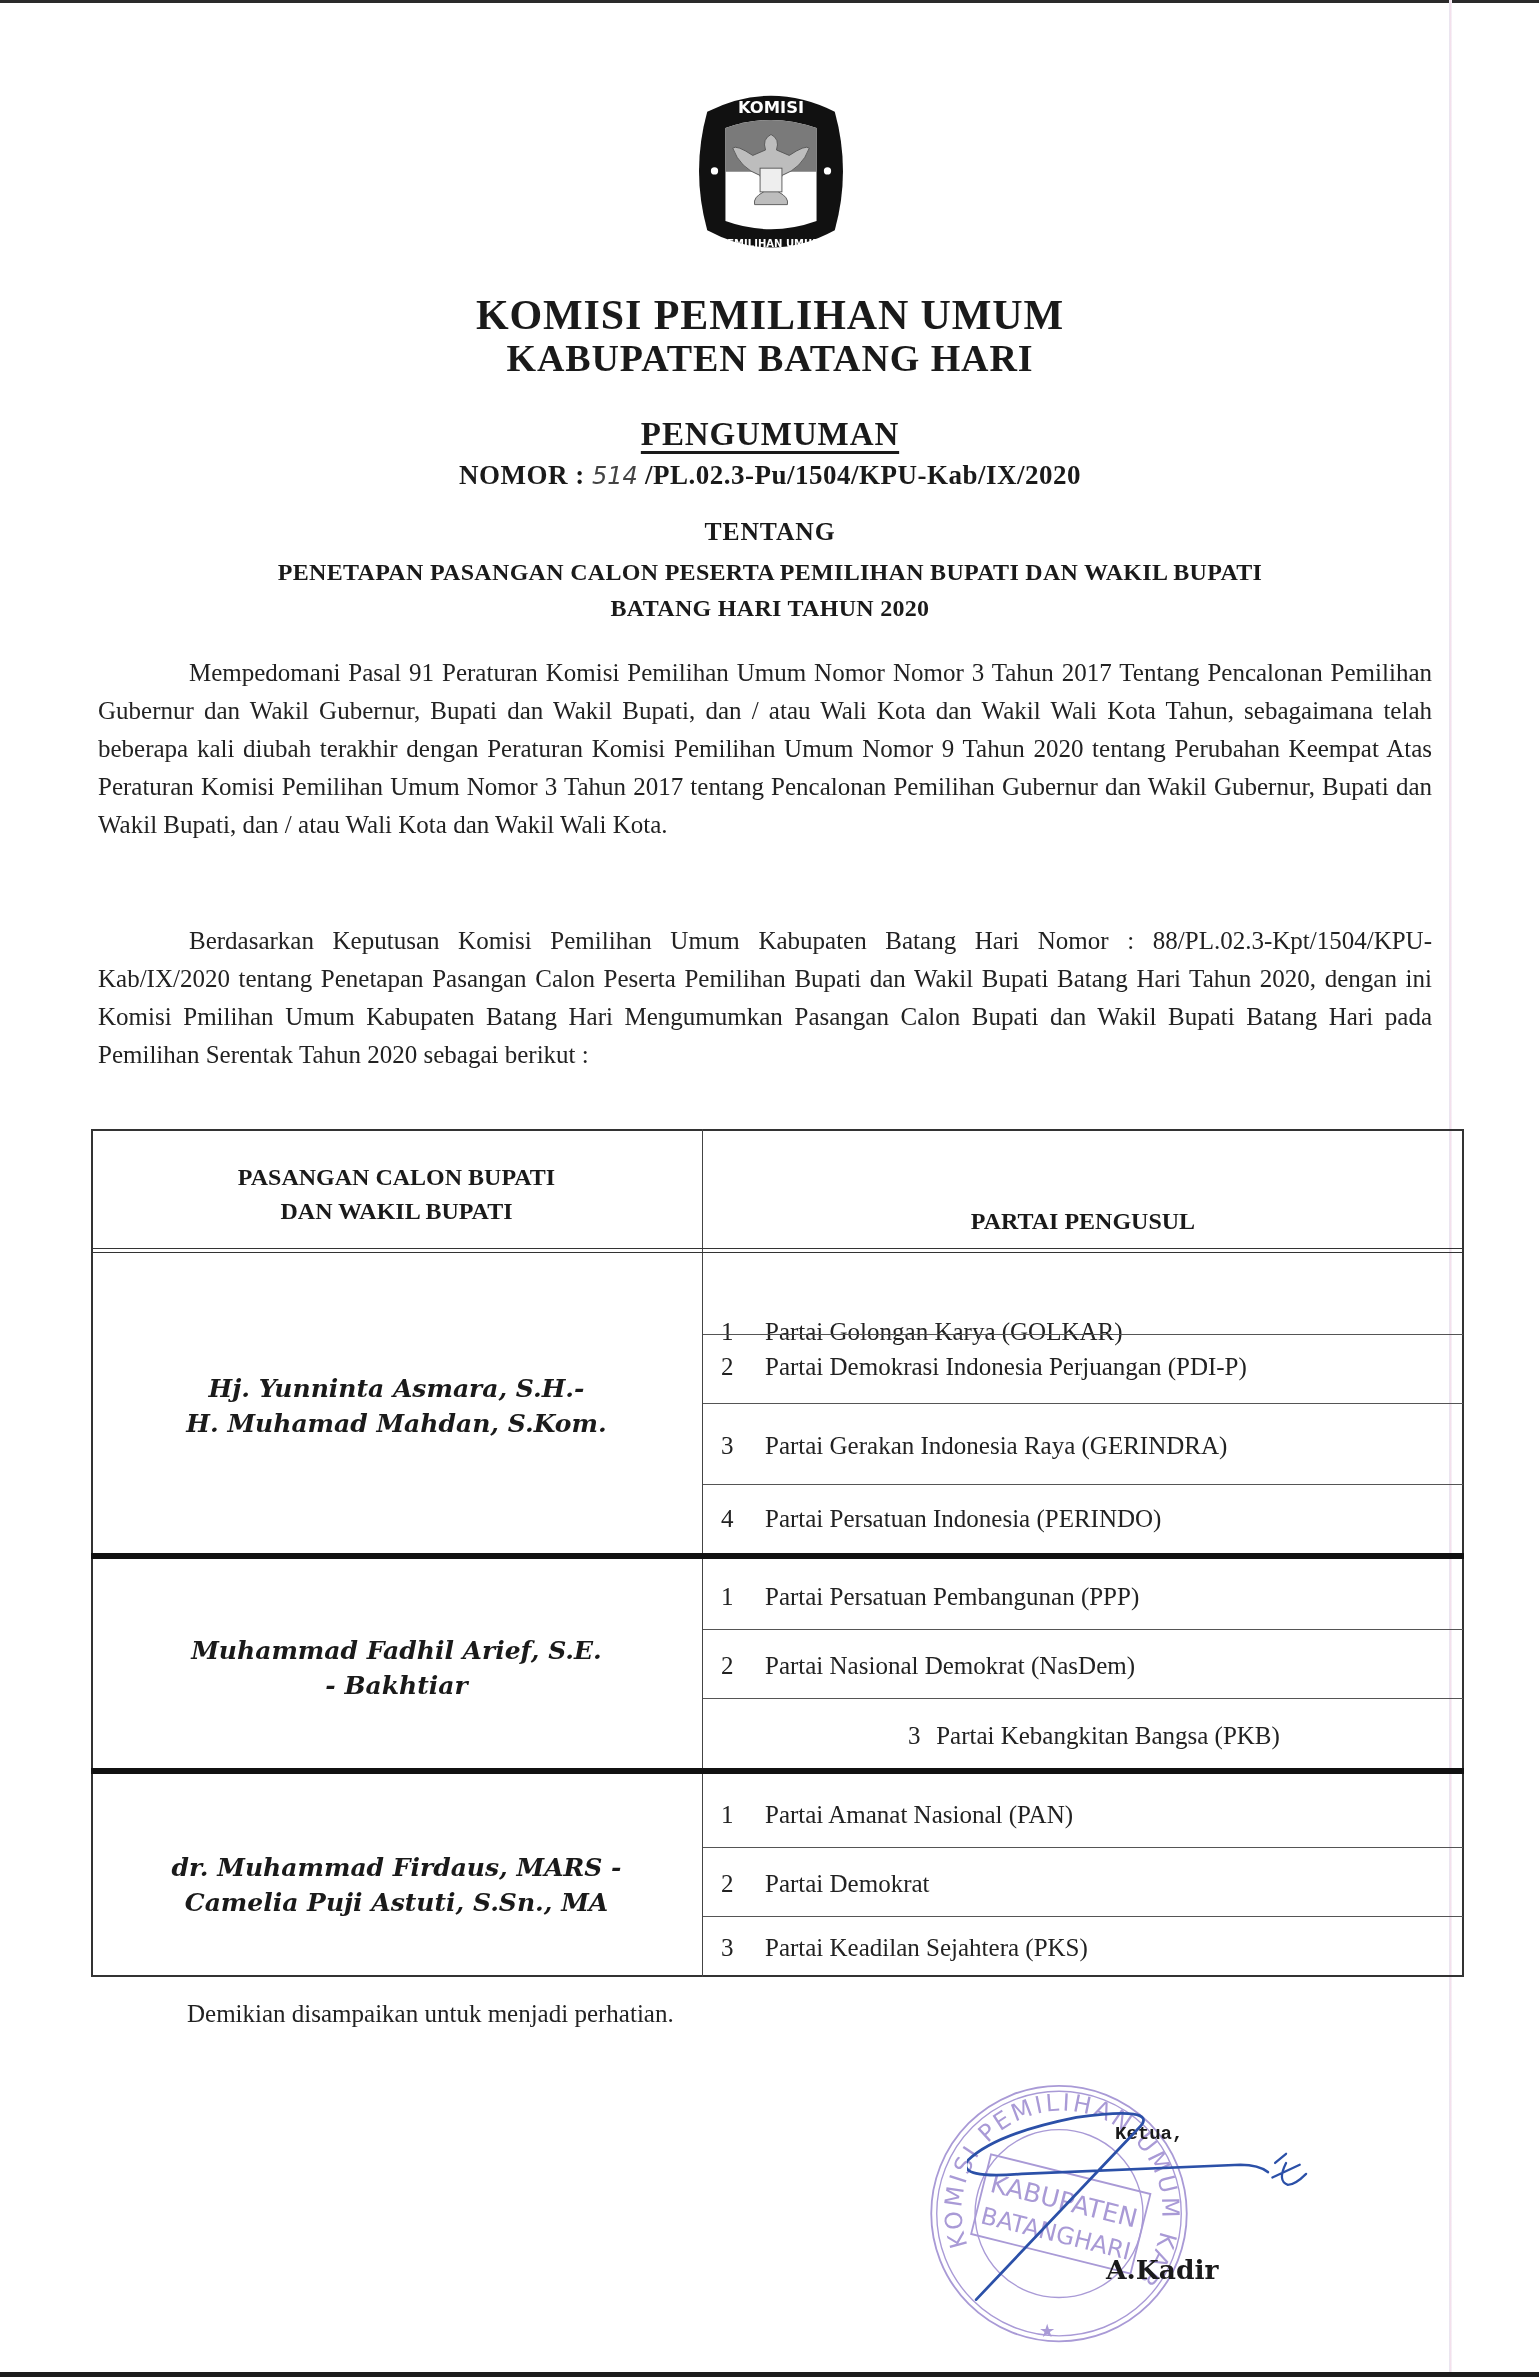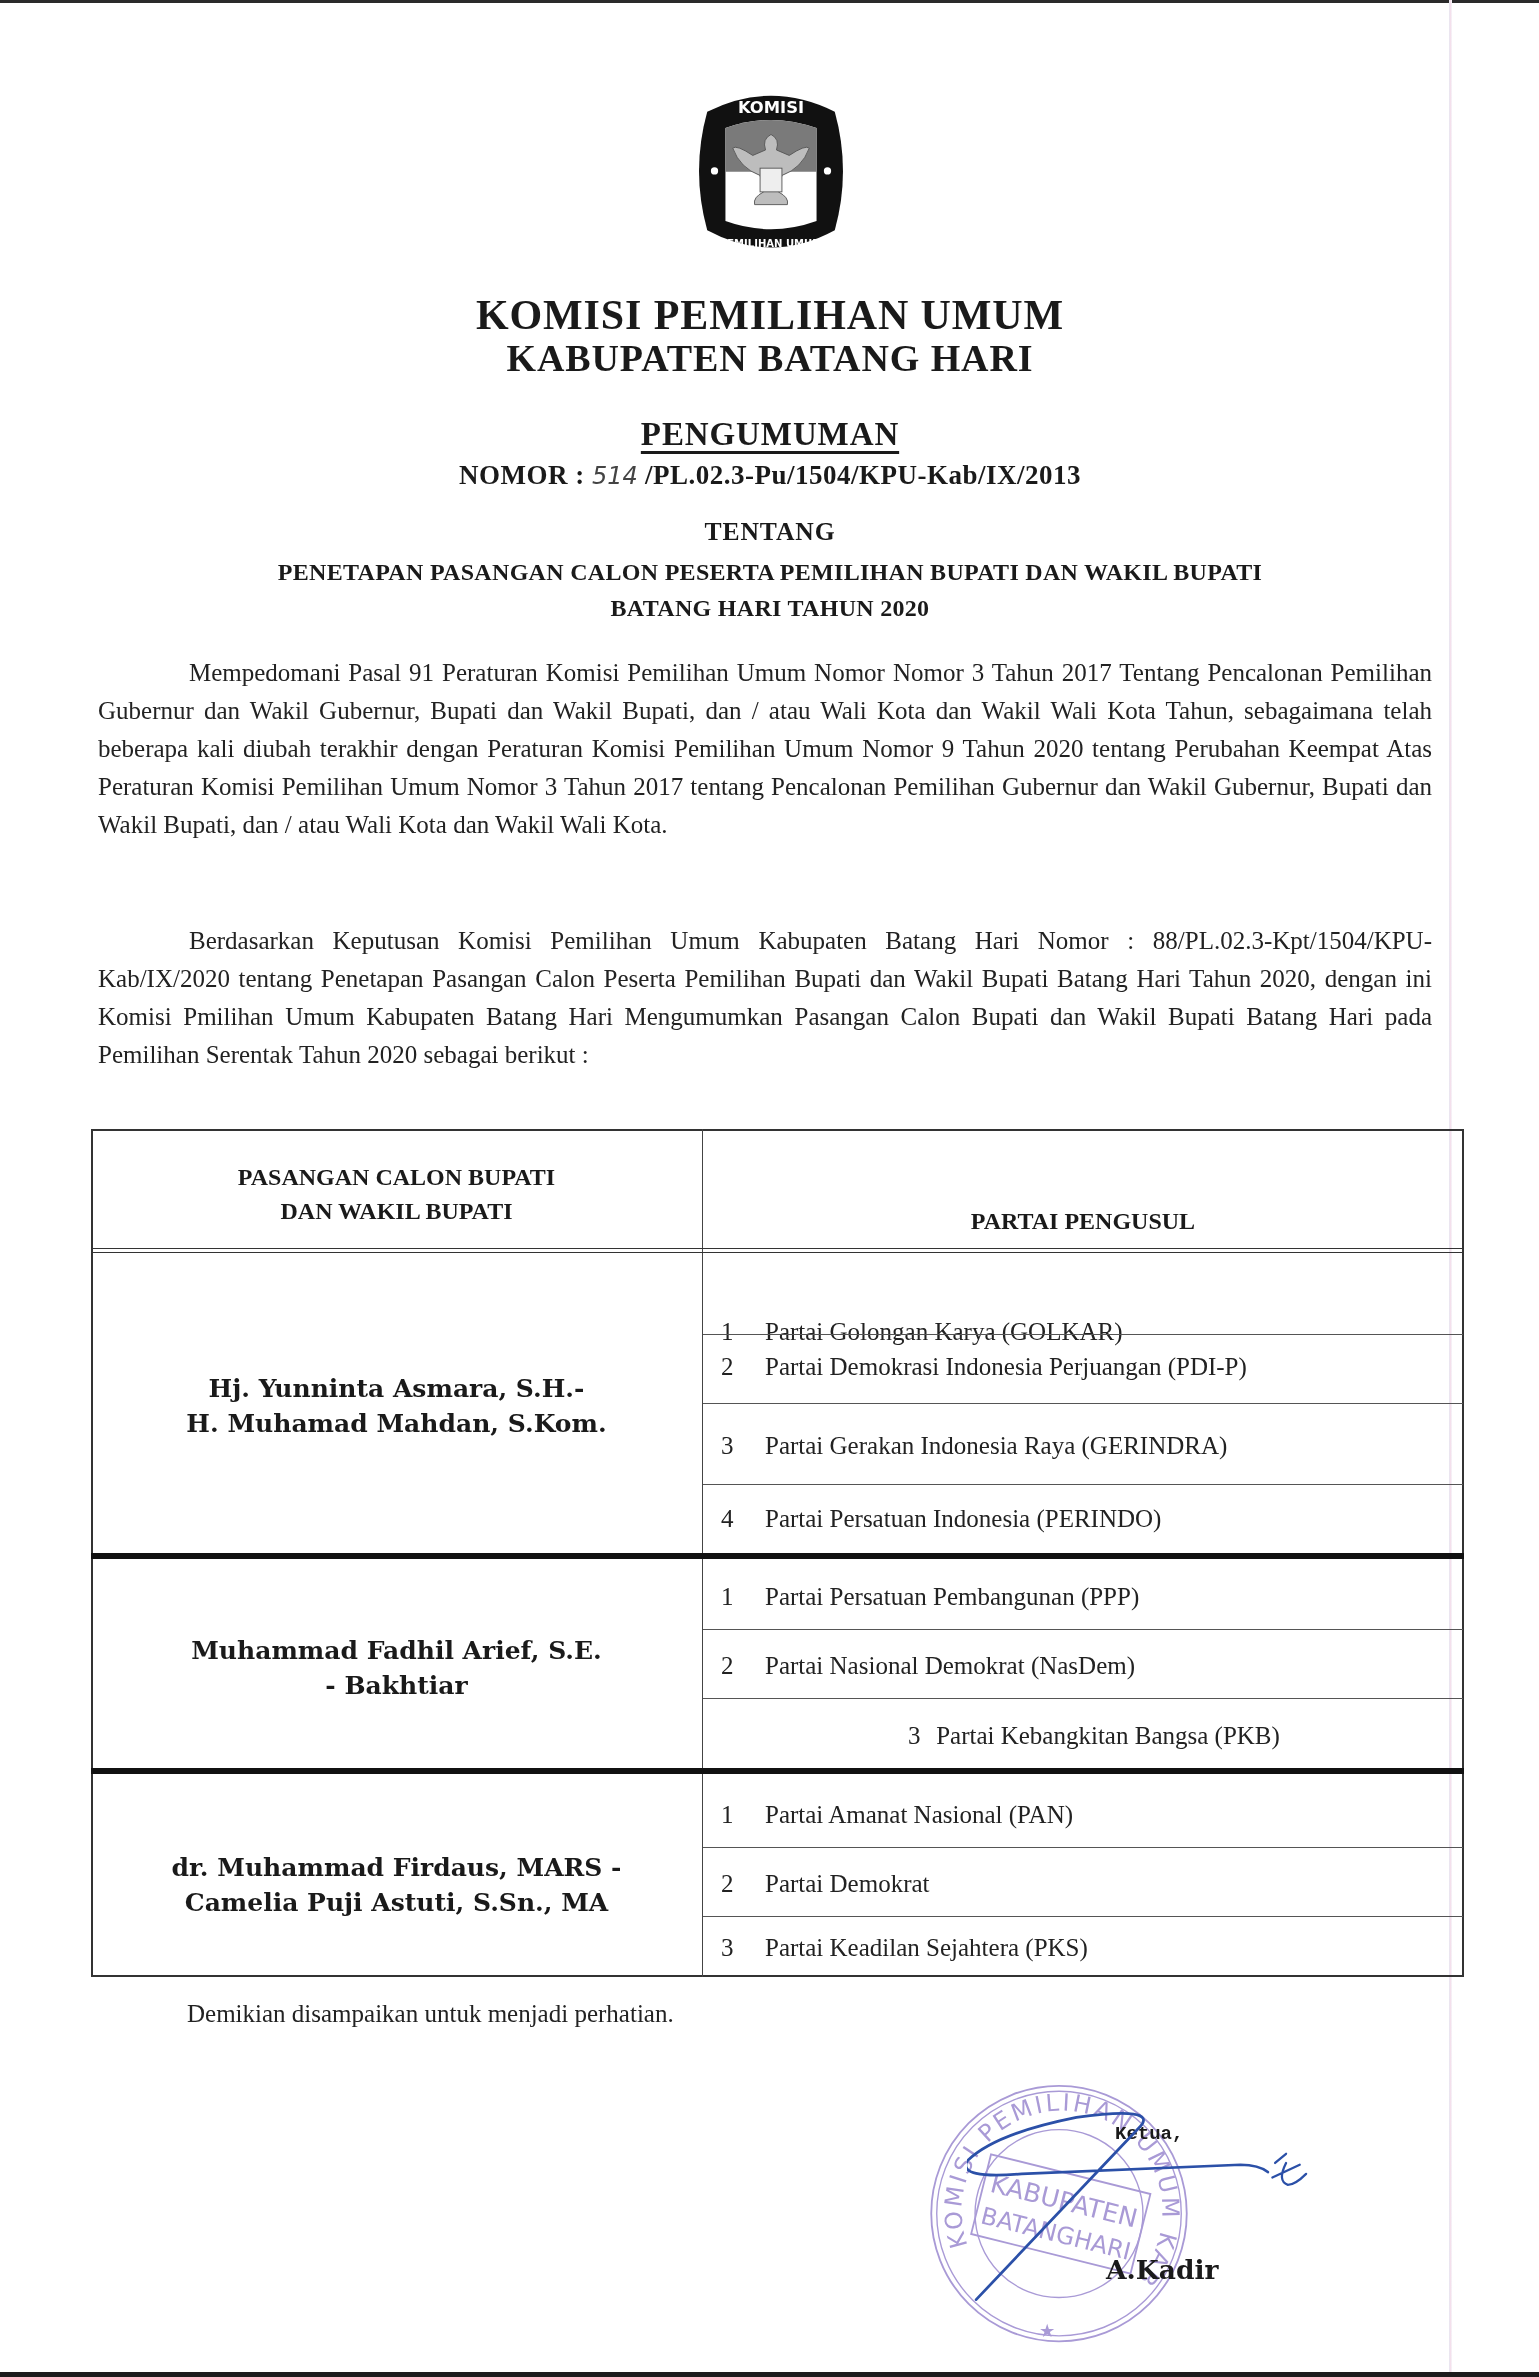--- a/index.html
+++ b/index.html
@@ -71,20 +71,21 @@
     .cell-head {
       position: absolute; font-weight: bold; text-align: center;
       font-size: 24px; line-height: 34px;
       font-family: "Liberation Serif", "DejaVu Serif", serif;
     }
     .cand {
       position: absolute; left: 0; width: 611px; text-align: center;
       font-weight: bold; font-size: 25px; line-height: 35px;
       font-family: "DejaVu Serif", "Liberation Serif", serif;
       color: #1a1a1a;
+      font-style: italic;
     }
     .party {
       position: absolute; left: 630px; width: 730px;
       font-size: 25px; line-height: 27px; white-space: nowrap;
       font-family: "Liberation Serif", "DejaVu Serif", serif;
       color: #222;
     }
     .party .no { display: inline-block; width: 44px; }
 
     .closing {
@@ -126,21 +127,21 @@
   <text x="90" y="32" text-anchor="middle" font-family="DejaVu Sans, sans-serif" font-weight="bold" font-size="18" fill="#fff">KOMISI</text>
   <text x="90" y="178" text-anchor="middle" font-family="DejaVu Sans, sans-serif" font-weight="bold" font-size="11" fill="#fff">PEMILIHAN UMUM</text>
 </svg>
 
 <div class="head1 t-kpu">KOMISI PEMILIHAN UMUM</div>
 <div class="head1 t-kab">KABUPATEN BATANG HARI</div>
 <div class="head1 t-peng"><span>PENGUMUMAN</span></div>
 <div class="head1 t-nomor">
   <span>NOMOR :</span>
   <span class="hand">514</span>
-  <span>/PL.02.3-Pu/1504/KPU-Kab/IX/2013</span>
+  <span>/PL.02.3-Pu/1504/KPU-Kab/IX/2020</span>
 </div>
 <div class="head1 t-tentang">TENTANG</div>
 <div class="head1 t-sub1">PENETAPAN PASANGAN CALON PESERTA PEMILIHAN BUPATI DAN WAKIL BUPATI</div>
 <div class="head1 t-sub2">BATANG HARI TAHUN 2020</div>
 
 <div class="para p1">Mempedomani Pasal 91 Peraturan Komisi Pemilihan Umum Nomor Nomor 3 Tahun 2017 Tentang Pencalonan Pemilihan Gubernur dan Wakil Gubernur, Bupati dan Wakil Bupati, dan / atau Wali Kota dan Wakil Wali Kota Tahun, sebagaimana telah beberapa kali diubah terakhir dengan Peraturan Komisi Pemilihan Umum Nomor 9 Tahun 2020 tentang Perubahan Keempat Atas Peraturan Komisi Pemilihan Umum Nomor 3 Tahun 2017 tentang Pencalonan Pemilihan Gubernur dan Wakil Gubernur, Bupati dan Wakil Bupati, dan / atau Wali Kota dan Wakil Wali Kota.</div>
 <div class="para p2">Berdasarkan Keputusan Komisi Pemilihan Umum Kabupaten Batang Hari  Nomor : 88/PL.02.3-Kpt/1504/KPU-Kab/IX/2020 tentang Penetapan Pasangan Calon Peserta Pemilihan Bupati dan Wakil Bupati Batang Hari Tahun 2020, dengan ini Komisi Pmilihan Umum Kabupaten Batang Hari Mengumumkan Pasangan Calon Bupati dan Wakil Bupati Batang Hari pada Pemilihan Serentak Tahun 2020 sebagai berikut :</div>
 
 <div class="tbl">
   <div class="tbl-outer"></div>

